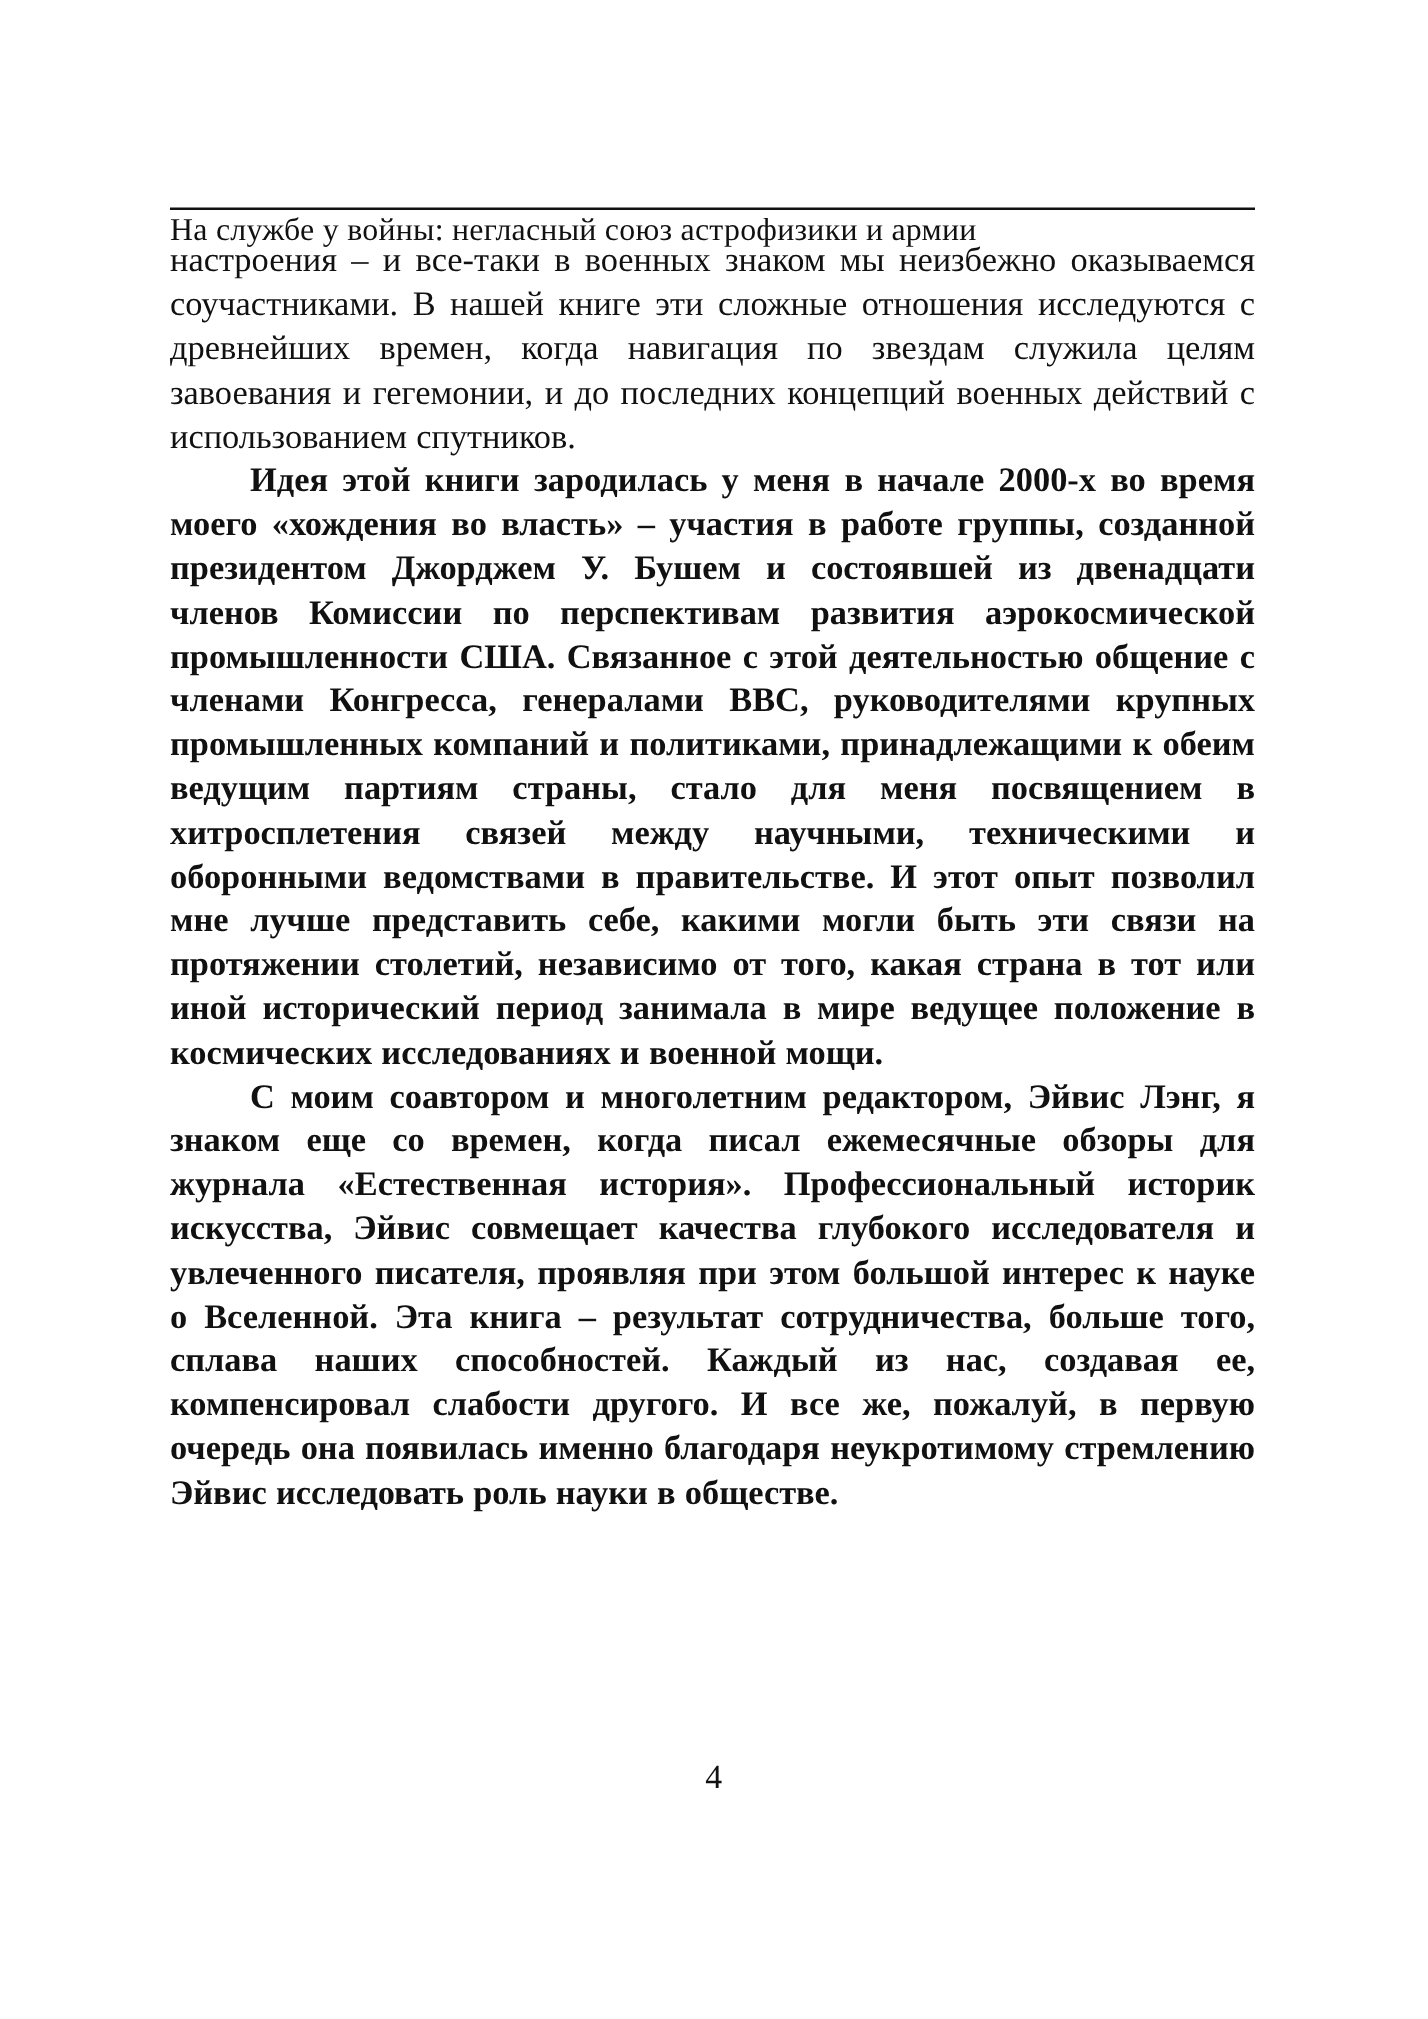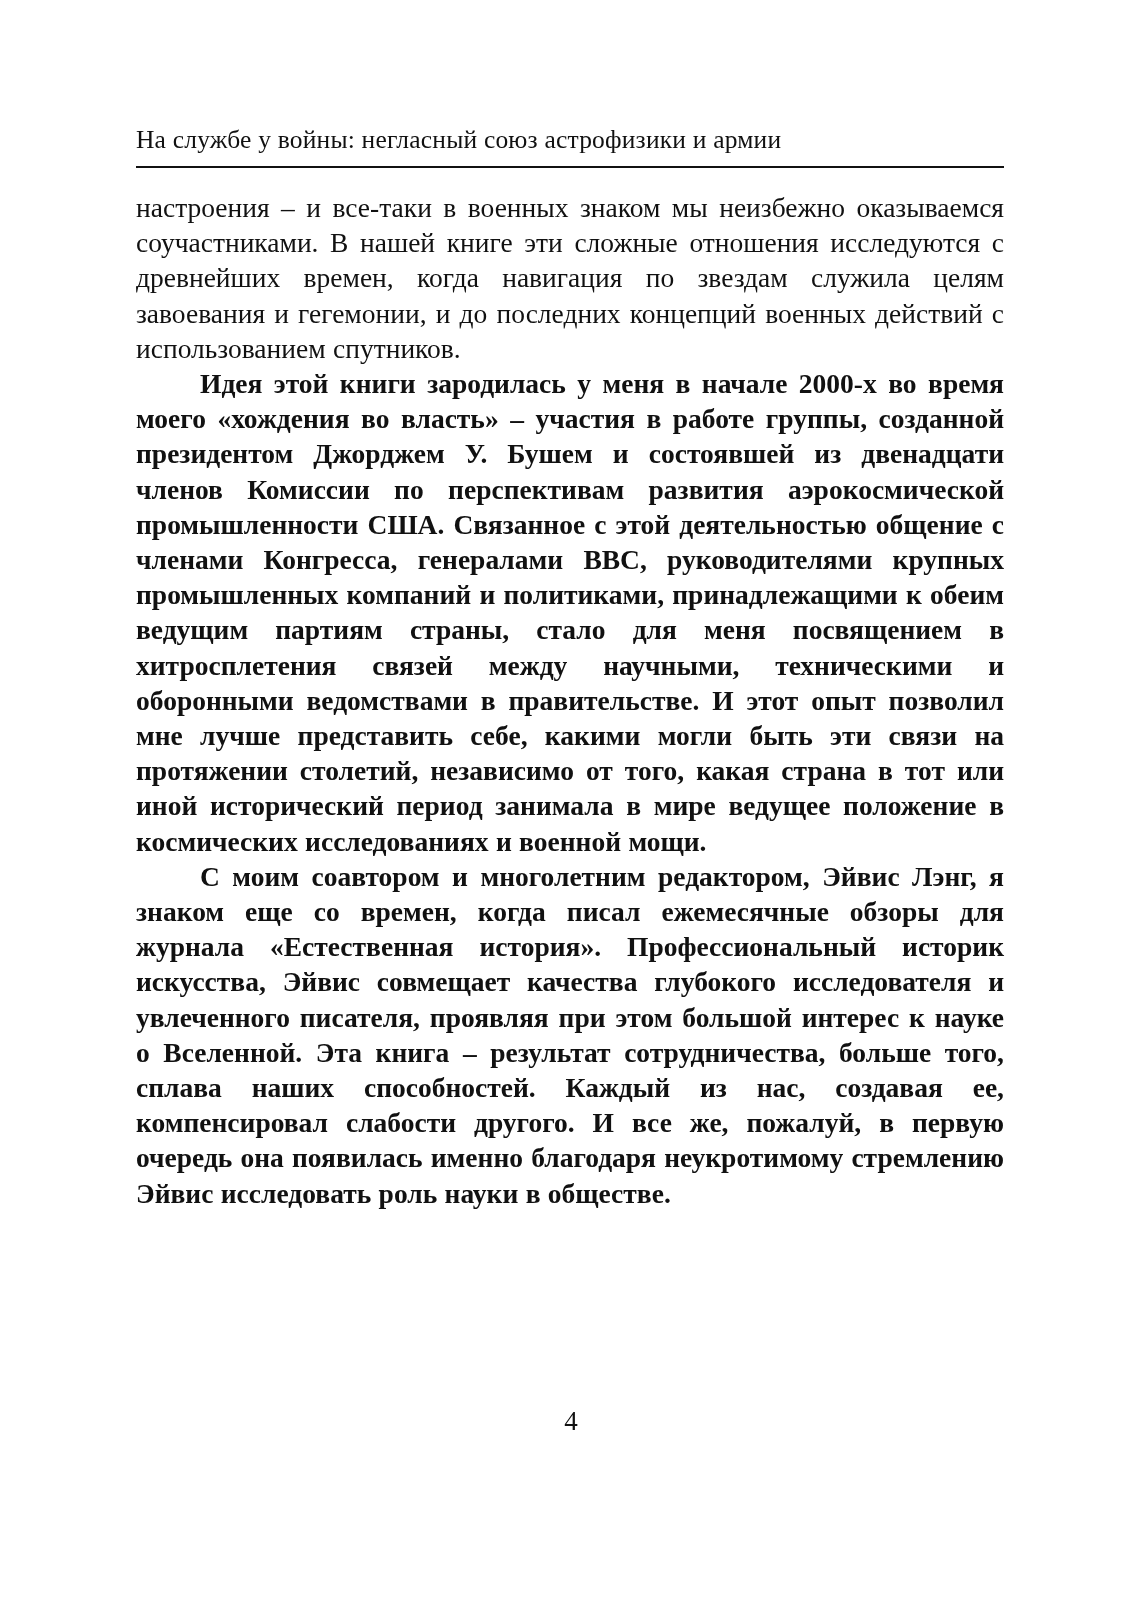--- a/index.html
+++ b/index.html
@@ -27,20 +27,21 @@
     width: 868px;
   }
 
   .running-head {
     font-family: "Liberation Serif", "DejaVu Serif", serif;
     font-size: 25.5px;
     line-height: 1.18;
     letter-spacing: 0.2px;
     color: #111111;
     white-space: nowrap;
+    margin-top: 44px;
   }
 
   .head-rule {
     position: absolute;
     left: 136px;
     top: 166px;
     width: 868px;
     height: 2px;
     background: #111111;
   }

